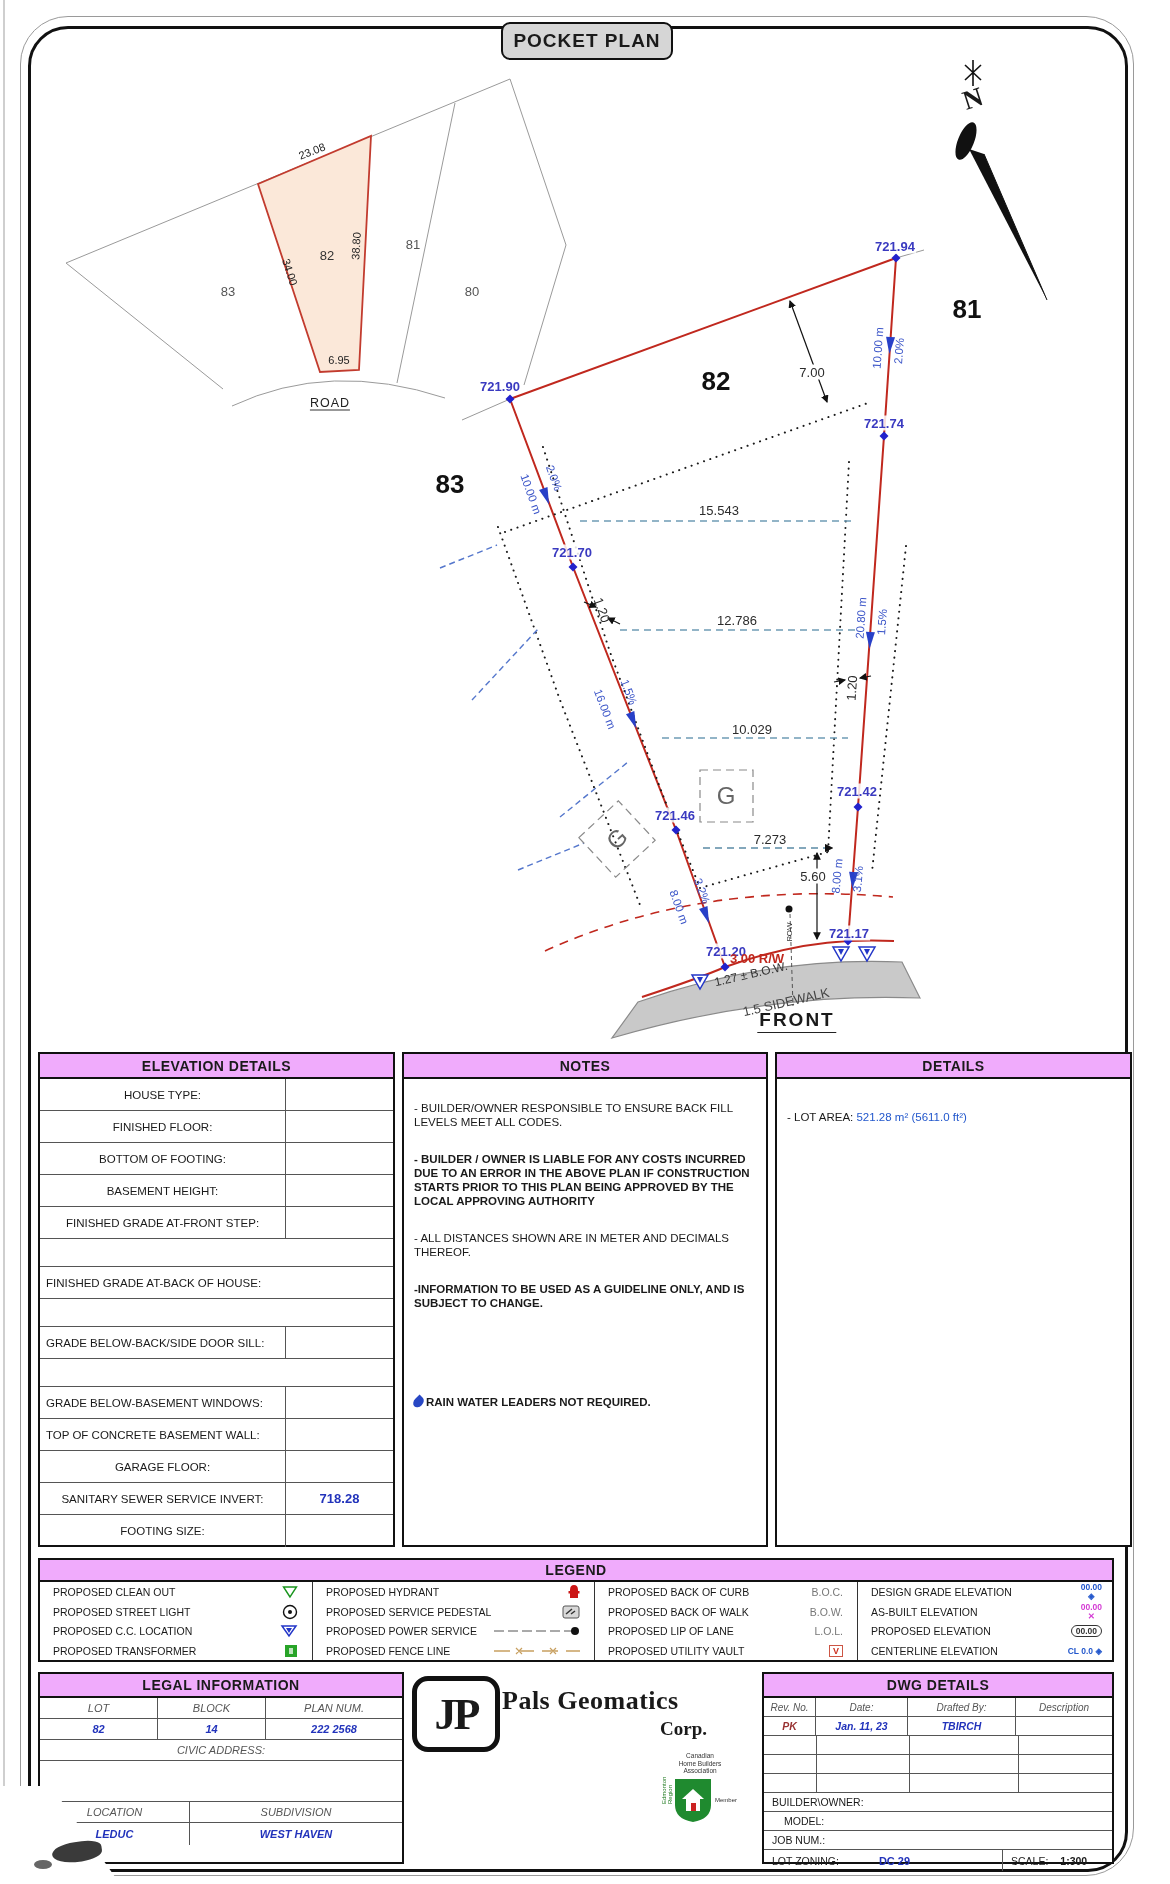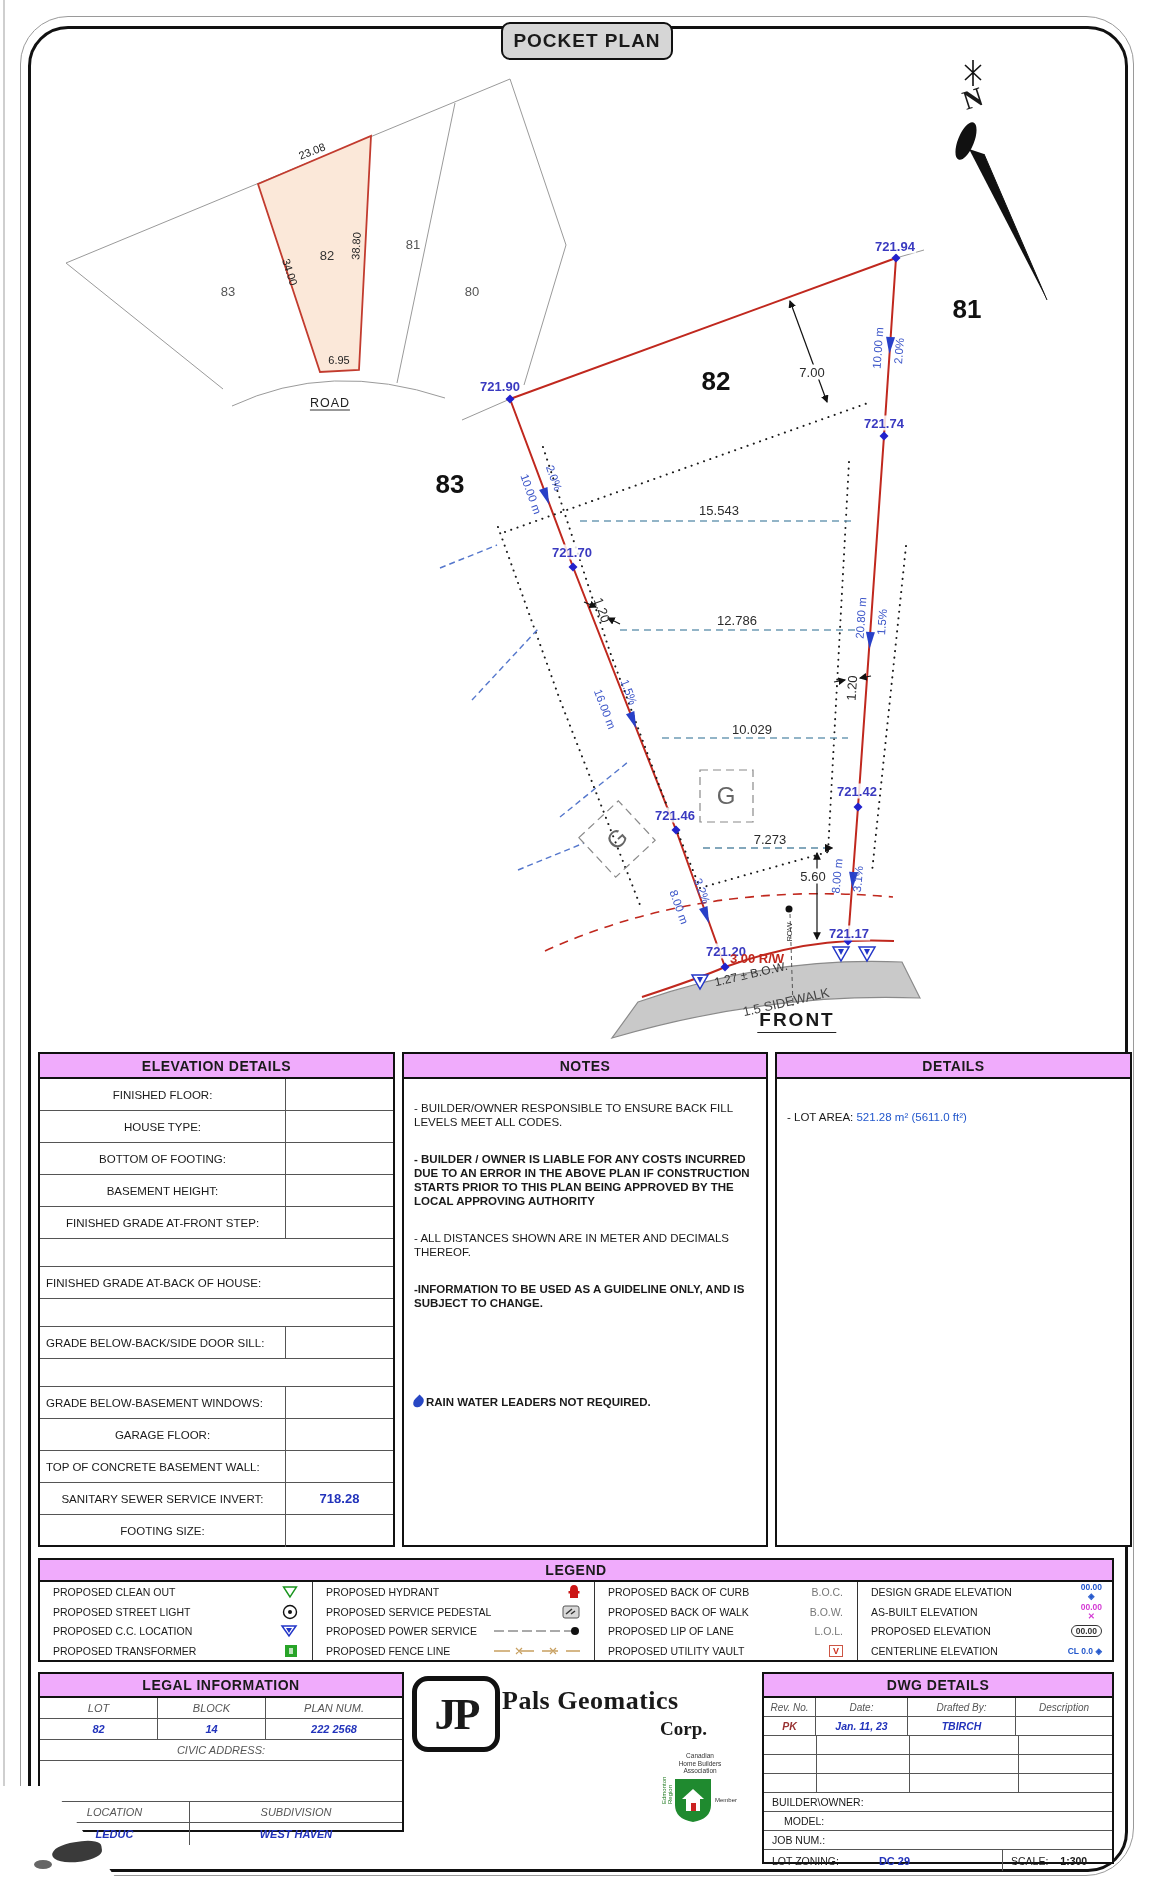--- a/index.html
+++ b/index.html
@@ -234,25 +234,25 @@
 <div class="lbl ann" style="left:786px;top:1002px;font-size:13px;color:#444;transform:translate(-50%,-50%) rotate(-13deg);">1.5 SIDEWALK</div>
 <div class="lbl front" style="left:797px;top:1021px;">FRONT</div>
 <div class="lbl gtxt" style="left:726px;top:796px;">G</div>
 <div class="lbl gtxt" style="left:617px;top:839px;transform:translate(-50%,-50%) rotate(-43deg);">G</div>
 
 <div class="panel" style="left:38px;top:1052px;width:357px;height:495px;">
   <div class="phead">
       <span>ELEVATION DETAILS</span>
     </div>
   <div class="erow">
+      <div class="lab">HOUSE TYPE:</div>
+      <div class="val"></div>
+    </div>
+  <div class="erow">
       <div class="lab">FINISHED FLOOR:</div>
-      <div class="val"></div>
-    </div>
-  <div class="erow">
-      <div class="lab">HOUSE TYPE:</div>
       <div class="val"></div>
     </div>
   <div class="erow">
       <div class="lab">BOTTOM OF FOOTING:</div>
       <div class="val"></div>
     </div>
   <div class="erow">
       <div class="lab">BASEMENT HEIGHT:</div>
       <div class="val"></div>
     </div>
@@ -276,26 +276,26 @@
       <div class="val"></div>
     </div>
   <div class="erow sp nodiv">
       <div class="lab"></div>
       <div class="val"></div>
     </div>
   <div class="erow leftal">
       <div class="lab">GRADE BELOW-BASEMENT WINDOWS:</div>
       <div class="val"></div>
     </div>
-  <div class="erow">
-      <div class="lab">GARAGE FLOOR:</div>
-      <div class="val"></div>
-    </div>
   <div class="erow leftal">
       <div class="lab">TOP OF CONCRETE BASEMENT WALL:</div>
+      <div class="val"></div>
+    </div>
+  <div class="erow">
+      <div class="lab">GARAGE FLOOR:</div>
       <div class="val"></div>
     </div>
   <div class="erow">
       <div class="lab">SANITARY SEWER SERVICE INVERT:</div>
       <div class="val">718.28</div>
     </div>
   <div class="erow" style="border-bottom:none;">
       <div class="lab">FOOTING SIZE:</div>
       <div class="val"></div>
     </div>
@@ -453,21 +453,21 @@
       </div>
     <div class="lrow">
         <span>CENTERLINE ELEVATION</span>
       <span class="sym">
           <span class="esym" style="color:#2257cc;"><span>CL 0.0</span> ◈</span>
         </span>
       </div>
   </div>
 </div>
 
-<div class="panel" style="left:38px;top:1672px;width:366px;height:160px;">
+<div class="panel" style="left:38px;top:1672px;width:366px;height:192px;">
   <div class="phead" style="height:22px;">
       <span>LEGAL INFORMATION</span>
     </div>
   <div class="srow" style="height:20px;">
     <div class="bcell gray" style="width:118px;border-right:1px solid #555;">LOT</div>
     <div class="bcell gray" style="width:108px;border-right:1px solid #555;">BLOCK</div>
     <div class="bcell gray" style="flex:1;">PLAN NUM.</div>
   </div>
   <div class="srow" style="height:20px;">
     <div class="bcell bval" style="width:118px;border-right:1px solid #555;">82</div>

